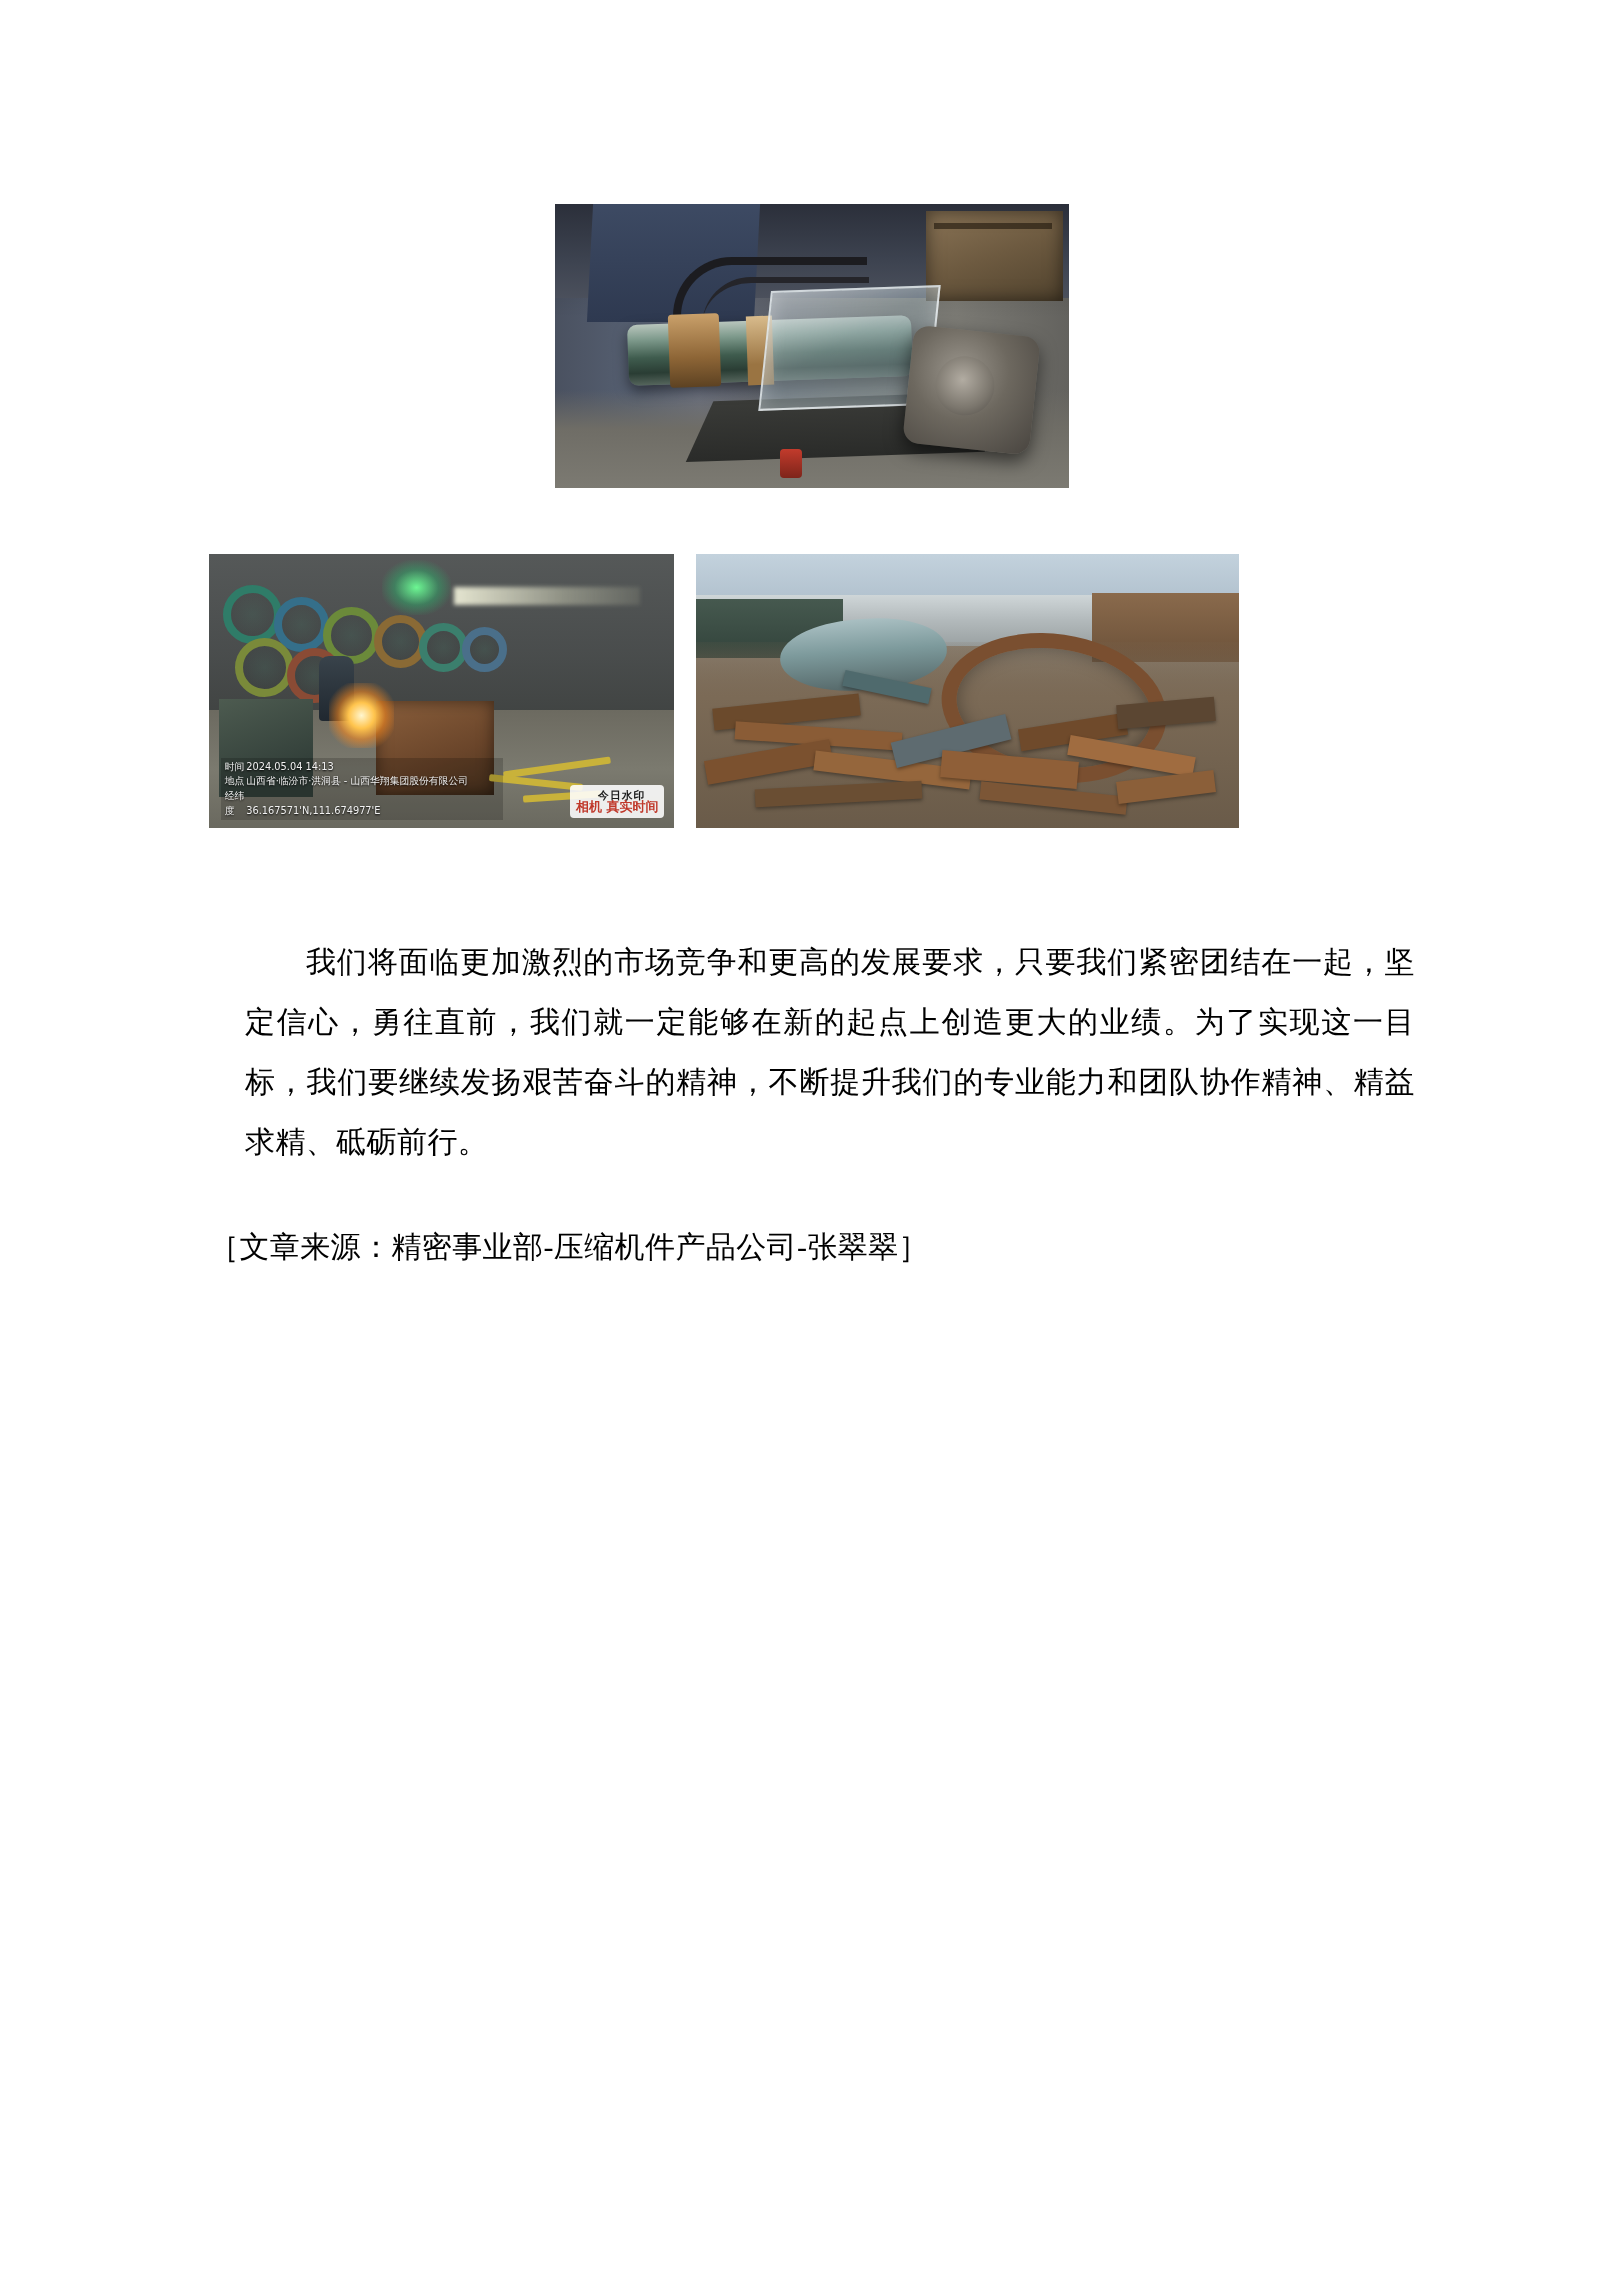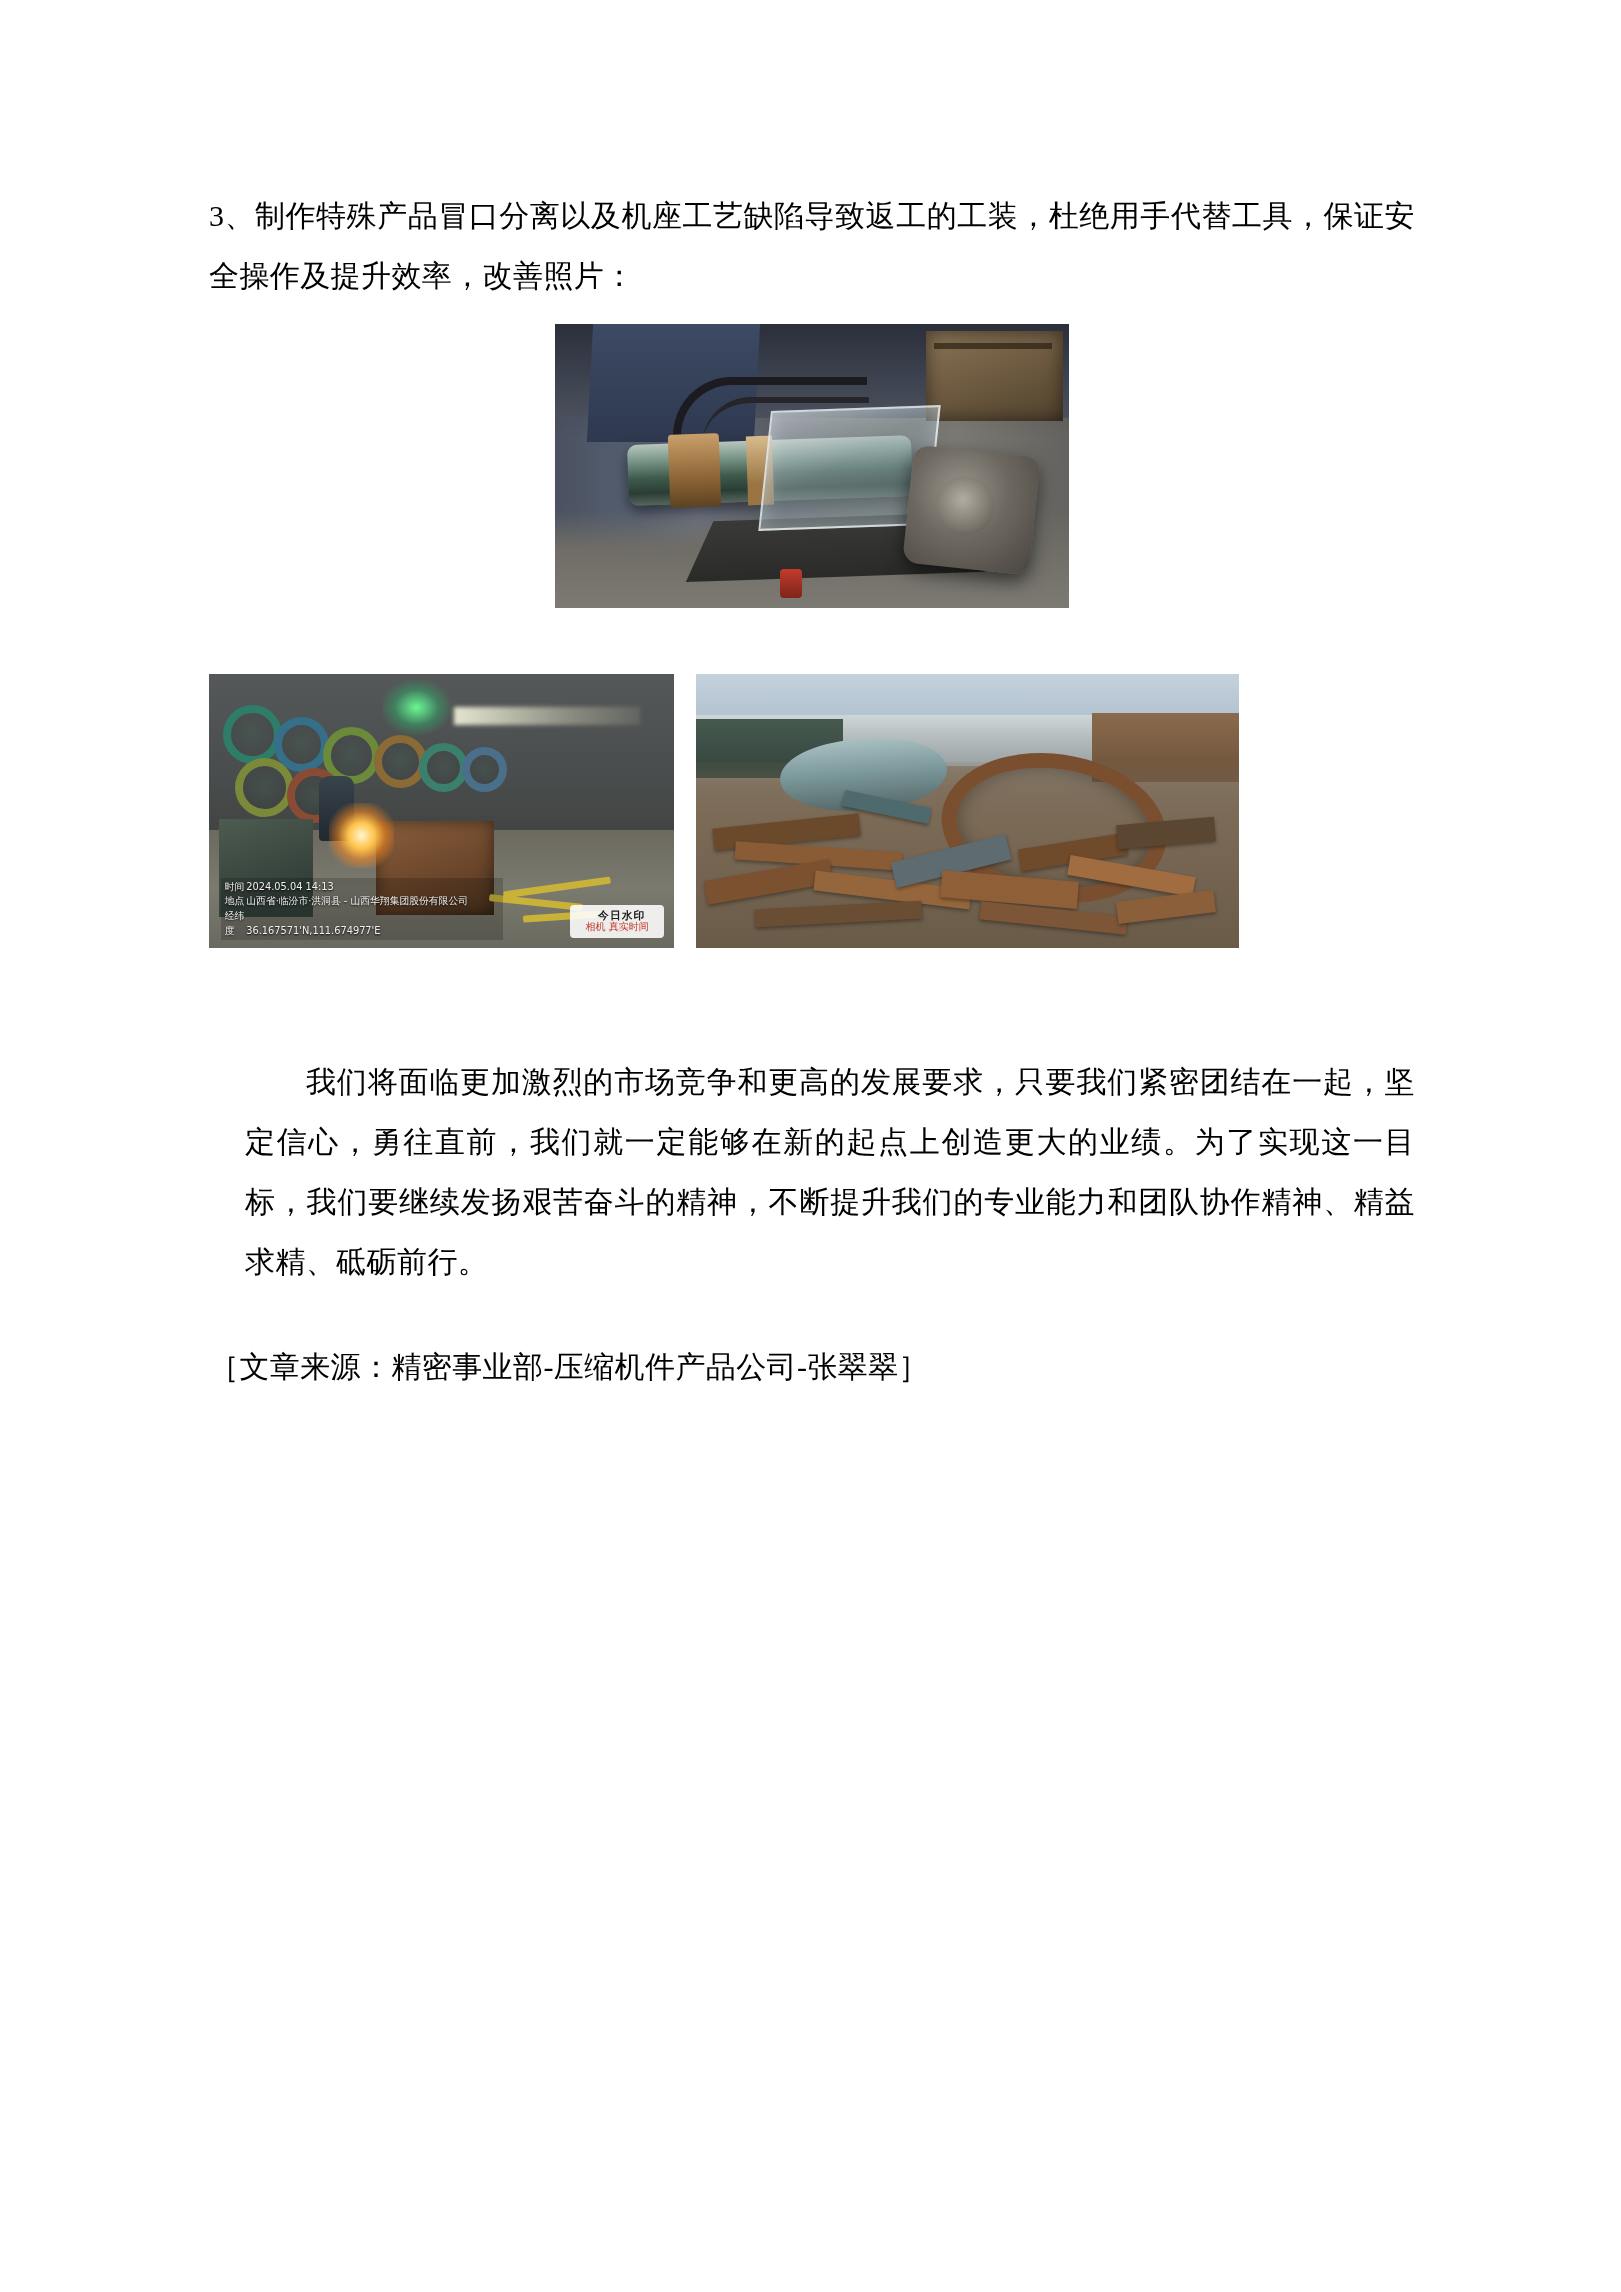--- a/index.html
+++ b/index.html
@@ -219,21 +219,21 @@
     position: absolute; right: 9.8px; bottom: 9.8px; width: 94px; height: 33px;
     background: rgba(255,255,255,0.88);
     border-radius: 3.9px;
     color: #1a1a1a;
     font-family: "DejaVu Sans", sans-serif;
     font-size: 8.8px;
     line-height: 10.8px;
     display: flex; flex-direction: column; justify-content: center; align-items: center;
   }
   .p2-badge .b1 { font-size: 10.8px; font-weight: bold; letter-spacing: 1px; margin-left: 9px; }
-  .p2-badge .b2 { font-size: 10px; color: #c0392b; }
+  .p2-badge .b2 { font-size: 13px; color: #c0392b; font-weight: bold; }
 
   
   .photo-3 {
     width: 527px;
     height: 274px;
     background: linear-gradient(180deg, #9fb4c6 0%, #b3bfc6 14%, #8a7f70 34%, #7a6a57 60%, #6d6052 100%);
   }
   .p3-sky {
     position: absolute; left: 0; top: 0; width: 100%; height: 55px;
     background: linear-gradient(180deg, #c3d2dd 0%, #aebecb 100%);
@@ -293,21 +293,20 @@
     letter-spacing: 0.5px;
   }
 </style>
 </head>
 <body>
 
 <div class="page">
 
   <div class="content">
 
-    <p class="para">3、制作特殊产品冒口分离以及机座工艺缺陷导致返工的工装，杜绝用手代替工具，保证安全操作及提升效率，改善照片：</p>
 
     <div class="fig-center">
       <div class="photo photo-1">
         <div class="p1-top-dark"></div>
         <div class="p1-blue-panel"></div>
         <div class="p1-crate"></div>
         <div class="p1-hose"></div>
         <div class="p1-hose2"></div>
         <div class="p1-floor"></div>
         <div class="p1-plate"></div>

